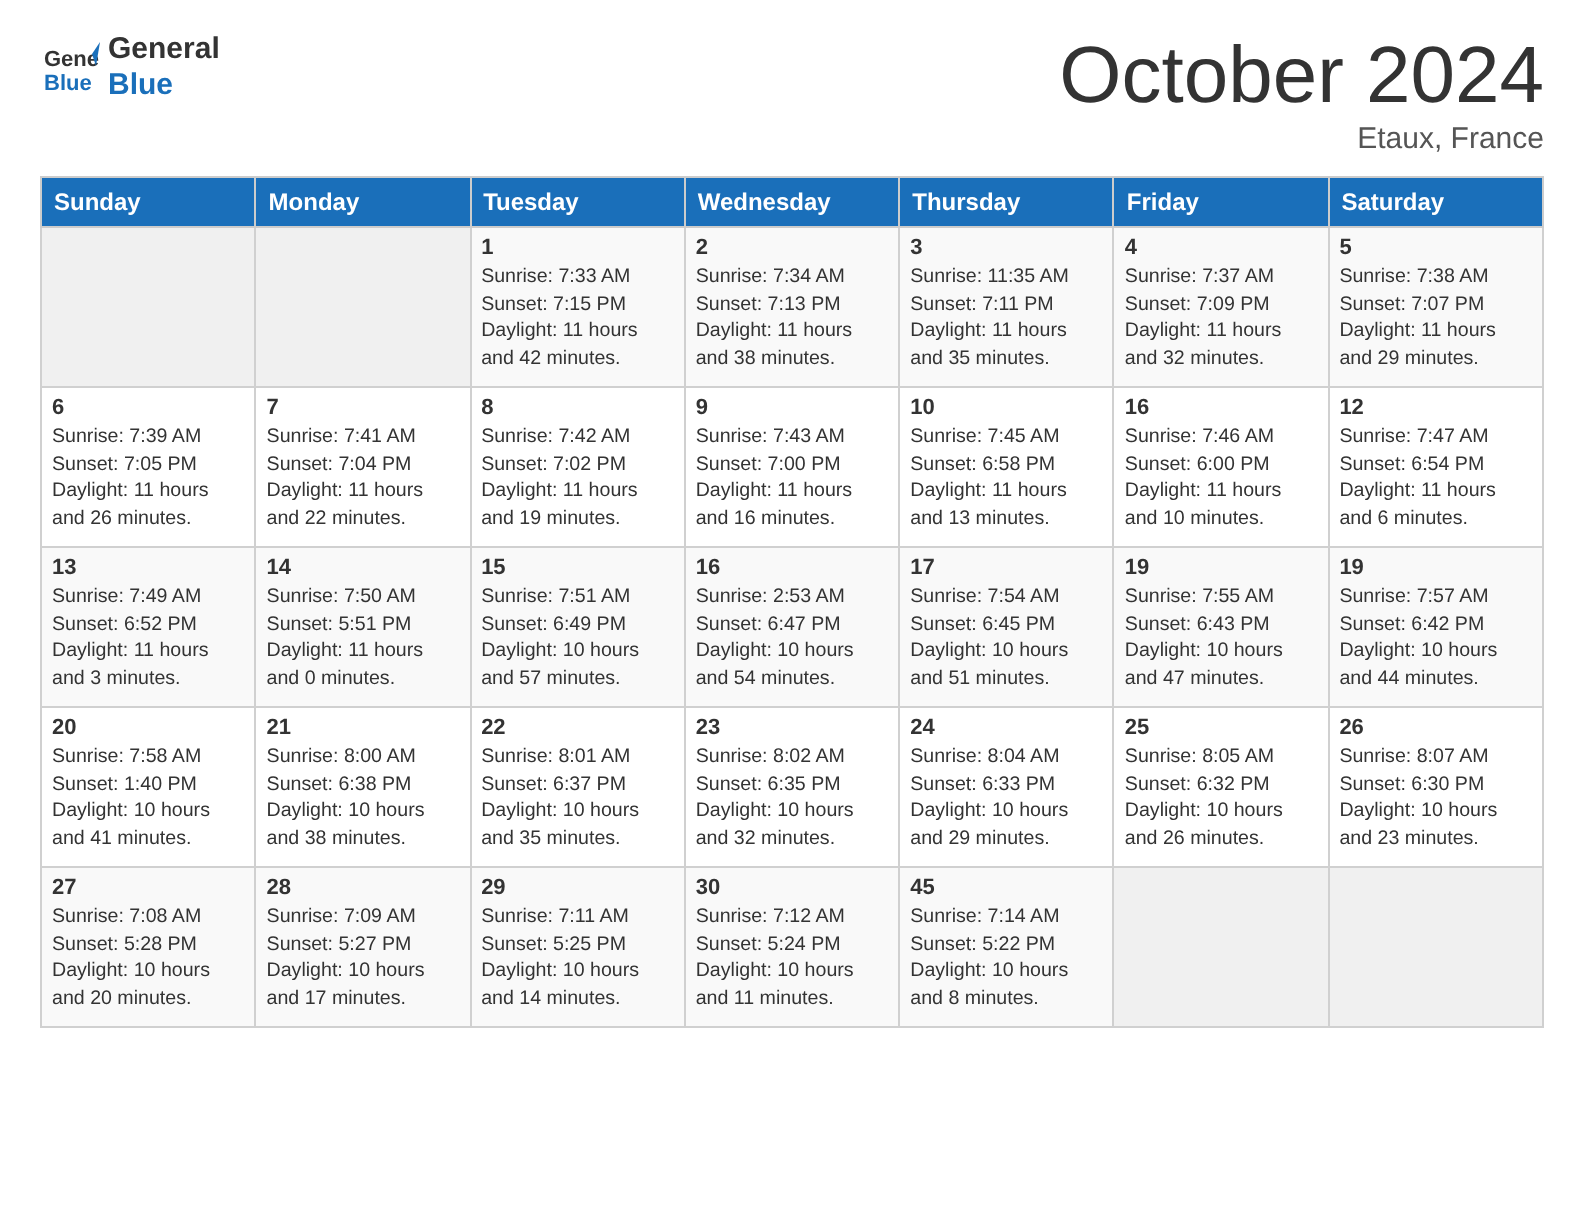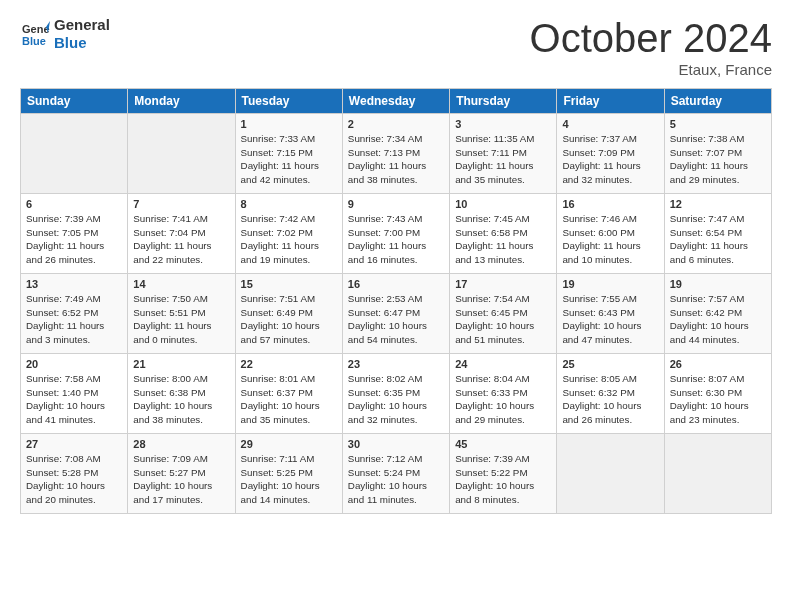--- a/index.html
+++ b/index.html
@@ -306,21 +306,21 @@
 Daylight: 10 hours and 14 minutes.</div>
           </td>
           <td>
             <span class="day-num">30</span>
             <div class="day-info">Sunrise: 7:12 AM
 Sunset: 5:24 PM
 Daylight: 10 hours and 11 minutes.</div>
           </td>
           <td>
             <span class="day-num">45</span>
-            <div class="day-info">Sunrise: 7:39 AM
+            <div class="day-info">Sunrise: 7:14 AM
 Sunset: 5:22 PM
 Daylight: 10 hours and 8 minutes.</div>
           </td>
           <td class="empty"></td>
           <td class="empty"></td>
         </tr>
       </tbody>
   </table>
 </div>
 

